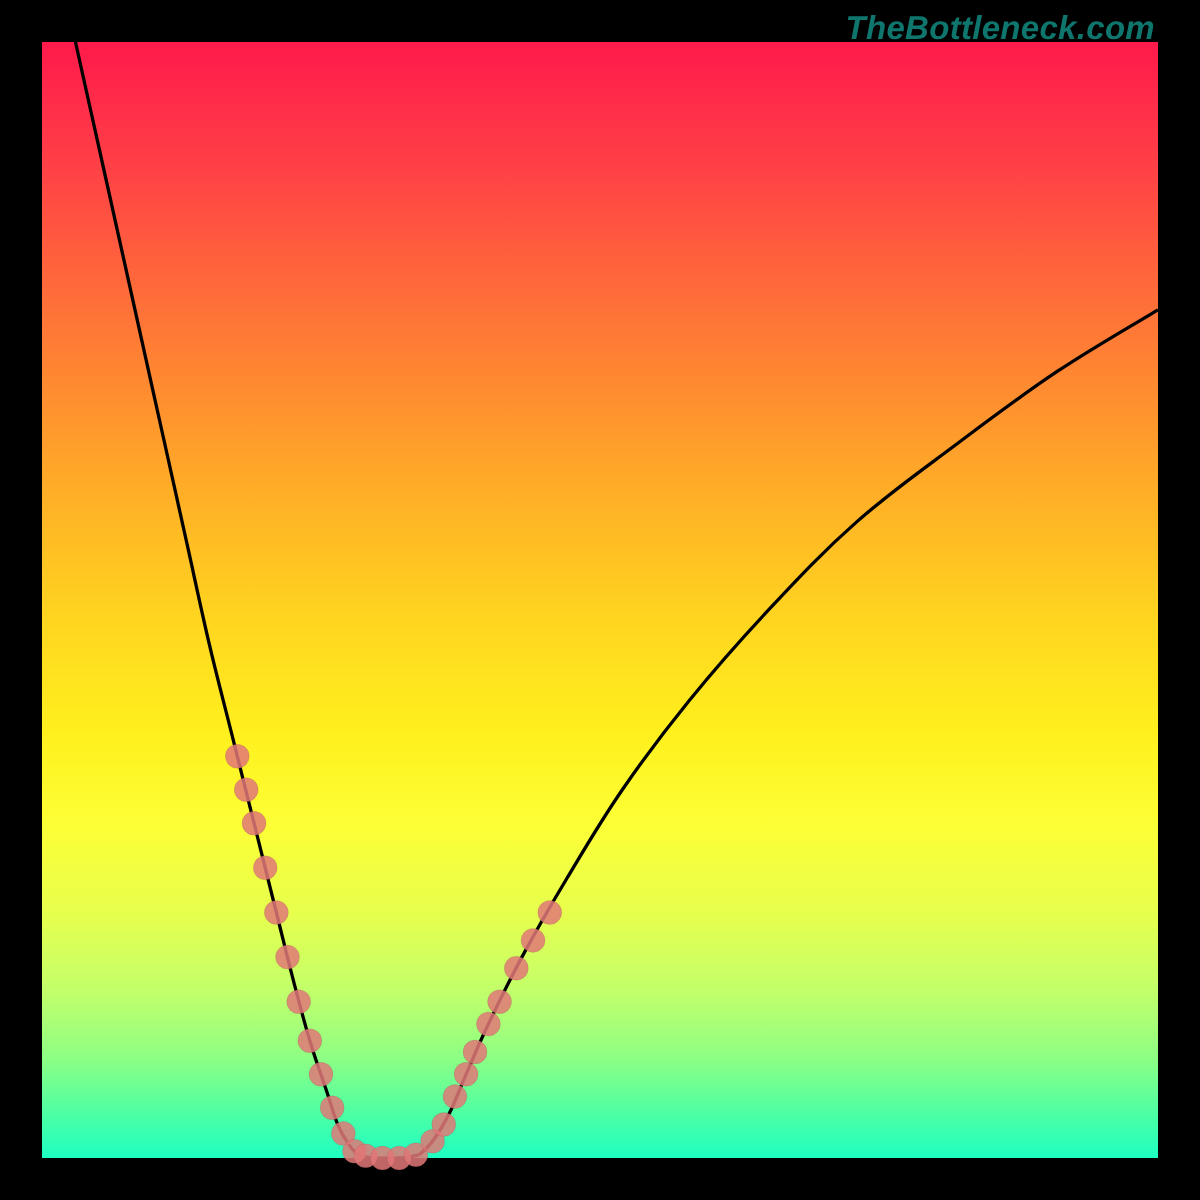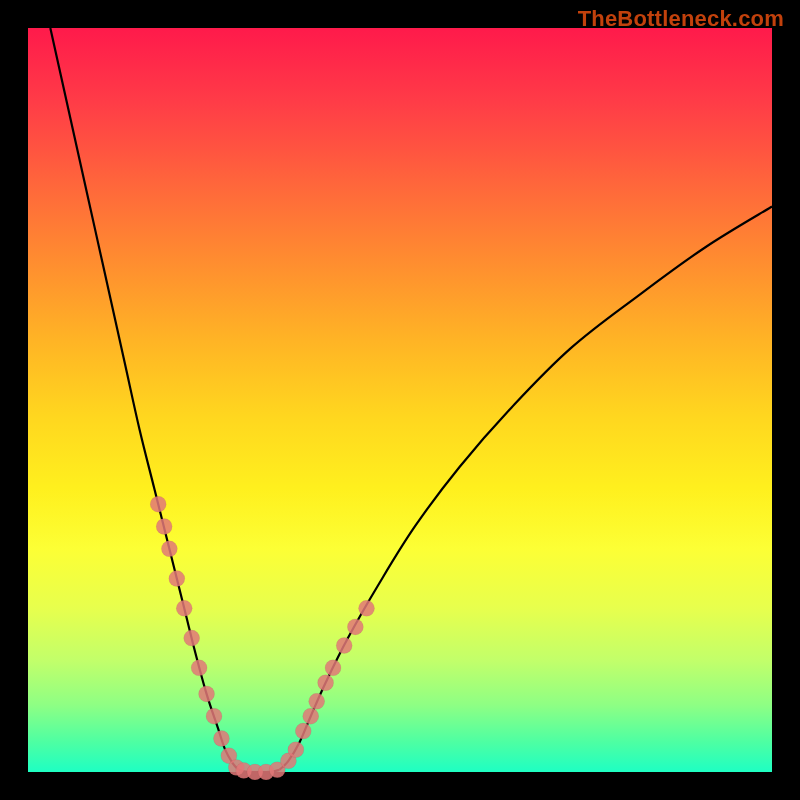--- a/index.html
+++ b/index.html
@@ -27,27 +27,28 @@
       #fcff35 70%,
       #e7ff4d 78%,
       #c2ff6a 85%,
       #8eff84 91%,
       #4dffa3 96%,
       #1effc3 100%);
   }
   .watermark {
     position: absolute;
     top: 6px;
-    right: 16px;
+    right: 30px;
     font-family: Arial, Helvetica, sans-serif;
     font-size: 22px;
     font-weight: 600;
-    color: #c2410c;
+    color: #0f766e;
     letter-spacing: 0.2px;
     pointer-events: none;
+    font-style: italic;
   }
   svg.curve-layer {
     position: absolute;
     left: 0; top: 0;
     width: 100%; height: 100%;
     overflow: visible;
   }
   .curve { fill: none; stroke: #000; stroke-width: 2.2; }
   .dot { fill: #e27878; opacity: 0.85; }
   .dot-stroke { stroke: rgba(0,0,0,0.12); stroke-width: 0.5; }

